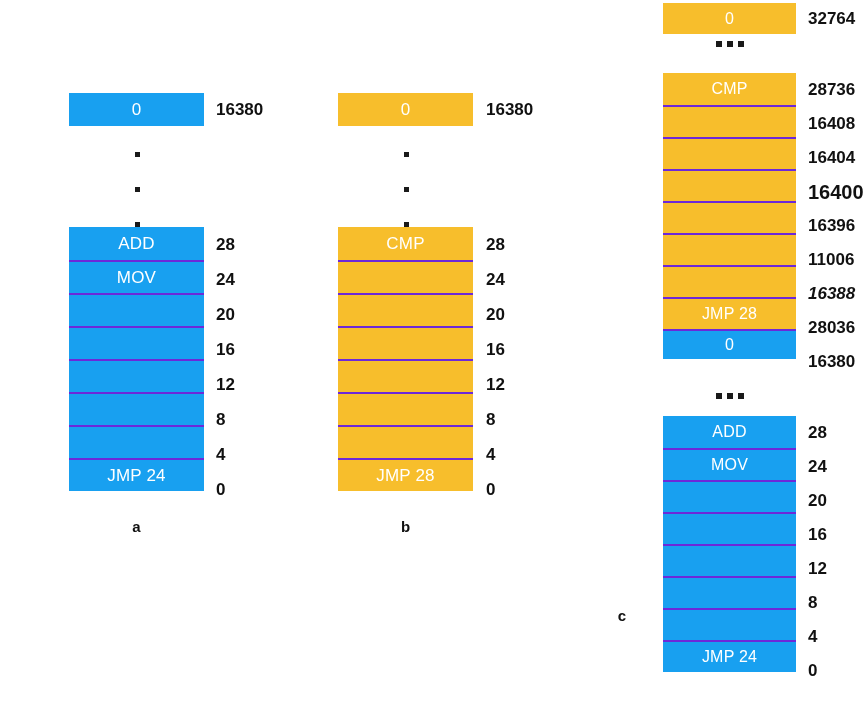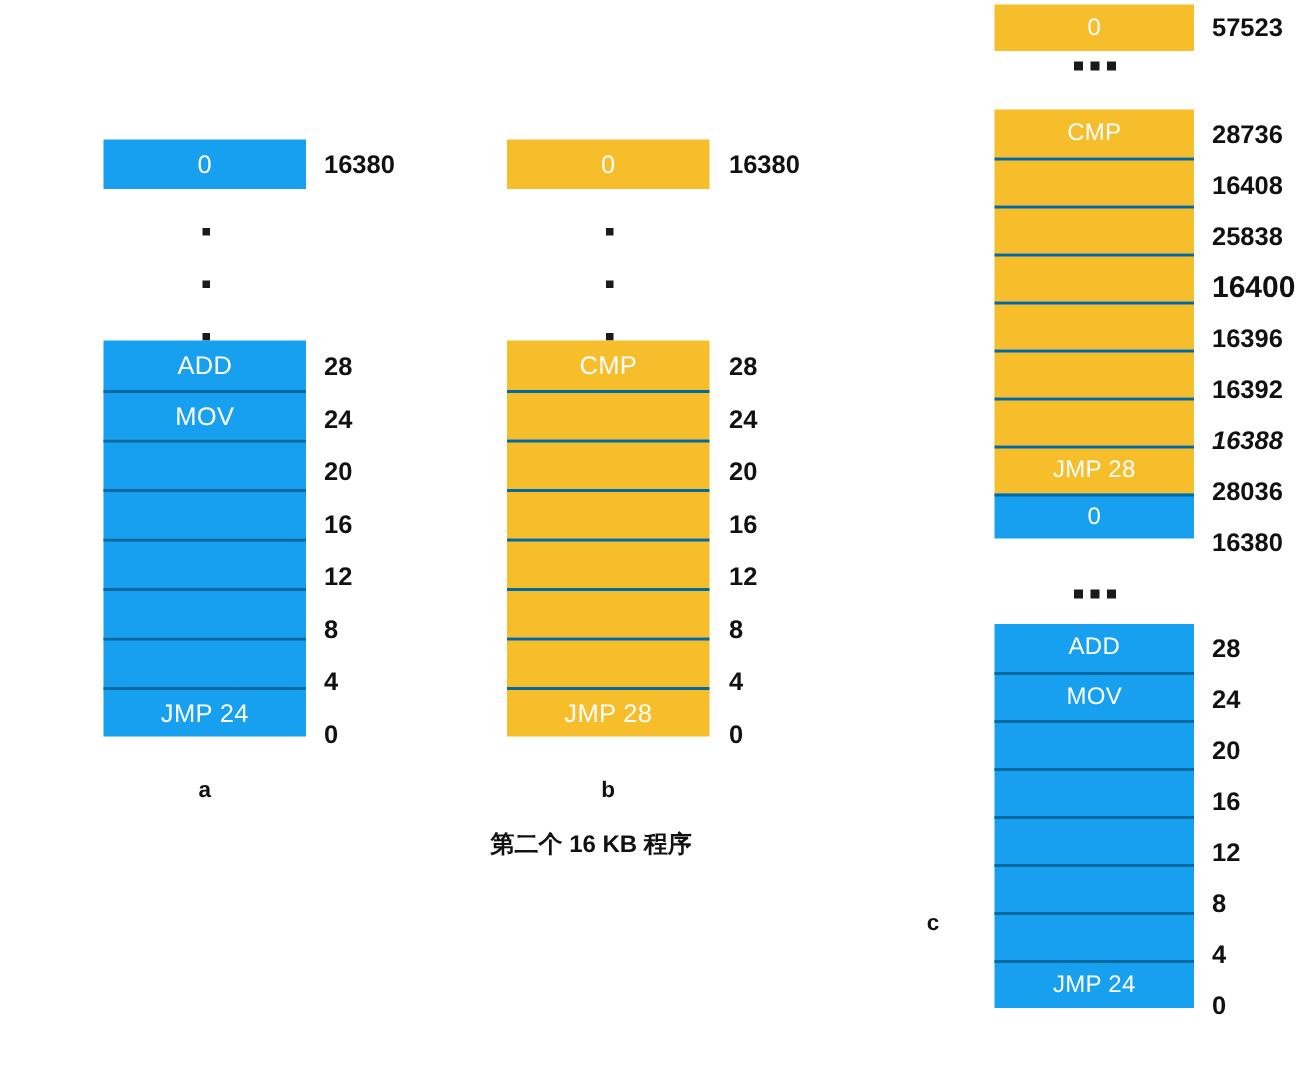--- a/index.html
+++ b/index.html
@@ -33,21 +33,21 @@
     box-sizing: border-box;
     display: flex;
     align-items: center;
     justify-content: center;
     color: #ffffff;
     font-weight: 400;
     letter-spacing: .2px;
   }
   .cell.blue  { background: #18a0f0; }
   .cell.amber { background: #f7be2c; }
-  .cell + .cell { border-top: 2px solid #0369a1; }
+  .cell + .cell { border-top: 2px solid #6d28d9; }
 
   
   .addr {
     position: absolute;
     color: #111111;
     font-weight: bold;
     display: flex;
     align-items: center;
     white-space: nowrap;
   }
@@ -162,53 +162,52 @@
     <div class="addr" style="left:486px;top:227px;height:35px;font-size:17px;">28</div>
     <div class="addr" style="left:486px;top:262px;height:35px;font-size:17px;">24</div>
     <div class="addr" style="left:486px;top:297px;height:35px;font-size:17px;">20</div>
     <div class="addr" style="left:486px;top:332px;height:35px;font-size:17px;">16</div>
     <div class="addr" style="left:486px;top:367px;height:35px;font-size:17px;">12</div>
     <div class="addr" style="left:486px;top:402px;height:35px;font-size:17px;">8</div>
     <div class="addr" style="left:486px;top:437px;height:35px;font-size:17px;">4</div>
     <div class="addr" style="left:486px;top:472px;height:35px;font-size:17px;">0</div>
 
     <div class="panel-letter" style="left:338px;top:518px;width:135px;">b</div>
-    <div class="caption" style="left:327px;top:553px;">第二个 16 KB 程序</div>
   </div>
 
   <div class="column" style="left:0;top:0;width:868px;height:720px;">
 
     <div class="mem-block" style="left:663px;top:3px;width:133px;height:31px;">
       <div class="cell amber" style="height:31px;font-size:16px;">0</div>
     </div>
-    <div class="addr" style="left:808px;top:3px;height:31px;font-size:17px;">57523</div>
+    <div class="addr" style="left:808px;top:3px;height:31px;font-size:17px;">32764</div>
 
     <div class="hdots" style="left:663px;top:38px;width:133px;height:12px;">
       <i></i>
       <i></i>
       <i></i>
     </div>
 
     <div class="mem-block" style="left:663px;top:73px;width:133px;">
       <div class="cell amber" style="height:32px;font-size:16px;">CMP</div>
       <div class="cell amber" style="height:32px;font-size:16px;"></div>
       <div class="cell amber" style="height:32px;font-size:16px;"></div>
       <div class="cell amber" style="height:32px;font-size:16px;"></div>
       <div class="cell amber" style="height:32px;font-size:16px;"></div>
       <div class="cell amber" style="height:32px;font-size:16px;"></div>
       <div class="cell amber" style="height:32px;font-size:16px;"></div>
       <div class="cell amber" style="height:32px;font-size:16px;">JMP 28</div>
       <div class="cell blue" style="height:30px;font-size:16px;">0</div>
     </div>
     <div class="addr" style="left:808px;top:73px;height:34px;font-size:17px;">28736</div>
     <div class="addr" style="left:808px;top:107px;height:34px;font-size:17px;">16408</div>
-    <div class="addr" style="left:808px;top:141px;height:34px;font-size:17px;">25838</div>
+    <div class="addr" style="left:808px;top:141px;height:34px;font-size:17px;">16404</div>
     <div class="addr" style="left:808px;top:175px;height:34px;font-size:20px;">16400</div>
     <div class="addr" style="left:808px;top:209px;height:34px;font-size:17px;text-align:right;">16396</div>
-    <div class="addr" style="left:808px;top:243px;height:34px;font-size:17px;">16392</div>
+    <div class="addr" style="left:808px;top:243px;height:34px;font-size:17px;">11006</div>
     <div class="addr" style="left:808px;top:277px;height:34px;font-size:17px;font-style:italic;">16388</div>
     <div class="addr" style="left:808px;top:311px;height:34px;font-size:17px;">28036</div>
     <div class="addr" style="left:808px;top:345px;height:34px;font-size:17px;">16380</div>
 
     <div class="hdots" style="left:663px;top:390px;width:133px;height:12px;">
       <i></i>
       <i></i>
       <i></i>
     </div>
 

